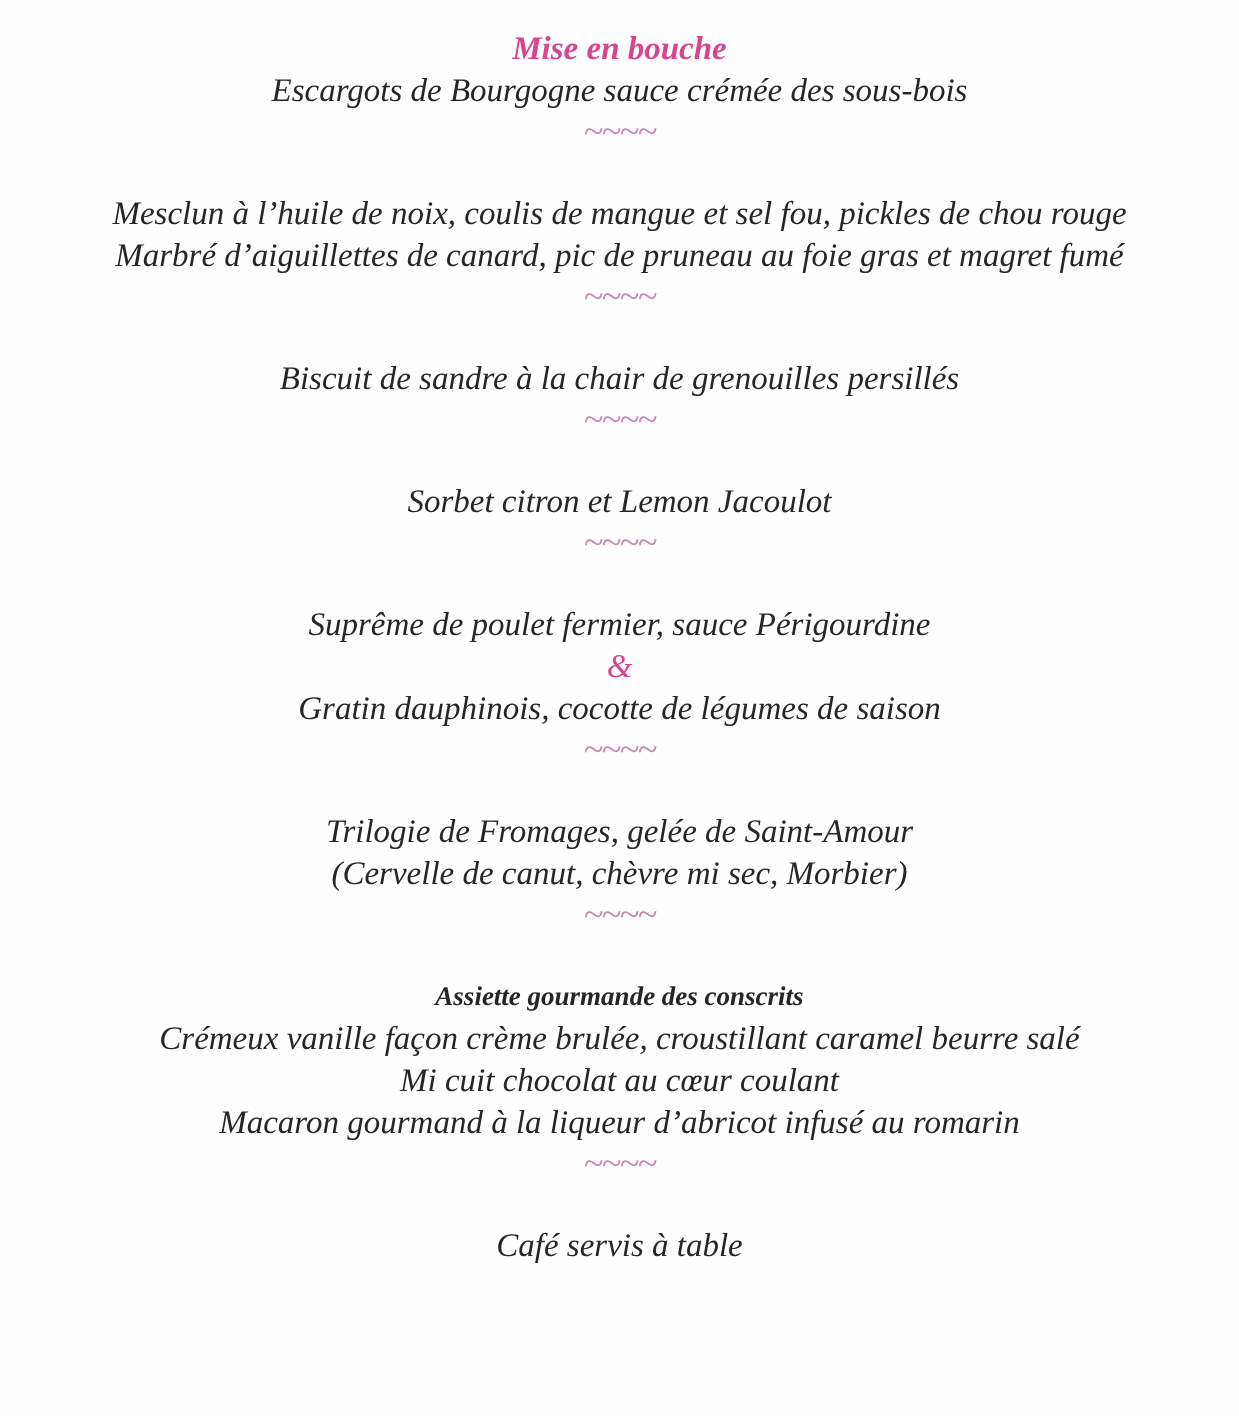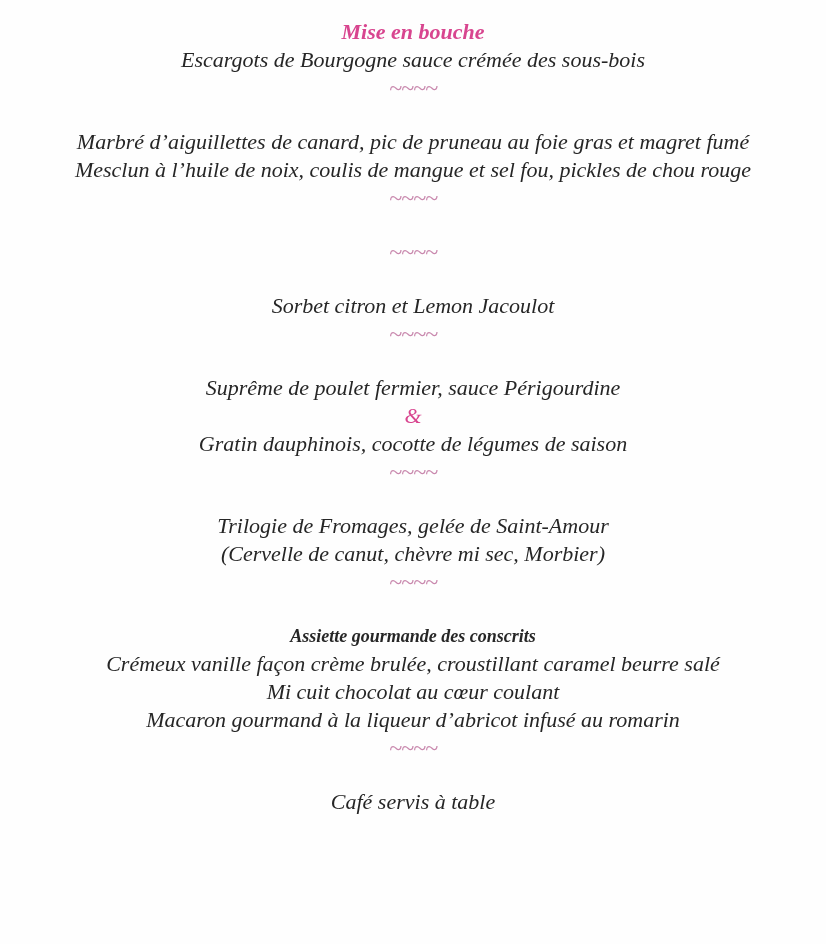--- a/index.html
+++ b/index.html
@@ -63,26 +63,27 @@
 
 <main class="menu">
 
   <section>
     <h2 class="course-heading">Mise en bouche</h2>
     <p class="line">Escargots de Bourgogne sauce crémée des sous-bois</p>
     <div class="squiggle">~~~~</div>
   </section>
 
   <section>
+    <p class="line">Mesclun à l’huile de noix, coulis de mangue et sel fou, pickles de chou rouge</p>
     <p class="line">Marbré d’aiguillettes de canard, pic de pruneau au foie gras et magret fumé</p>
-    <p class="line">Mesclun à l’huile de noix, coulis de mangue et sel fou, pickles de chou rouge</p>
     <div class="squiggle">~~~~</div>
   </section>
 
   <section>
+    <p class="line">Biscuit de sandre à la chair de grenouilles persillés</p>
     <div class="squiggle">~~~~</div>
   </section>
 
   <section>
     <p class="line">Sorbet citron et Lemon Jacoulot</p>
     <div class="squiggle">~~~~</div>
   </section>
 
   <section>
     <p class="line">Suprême de poulet fermier, sauce Périgourdine</p>

